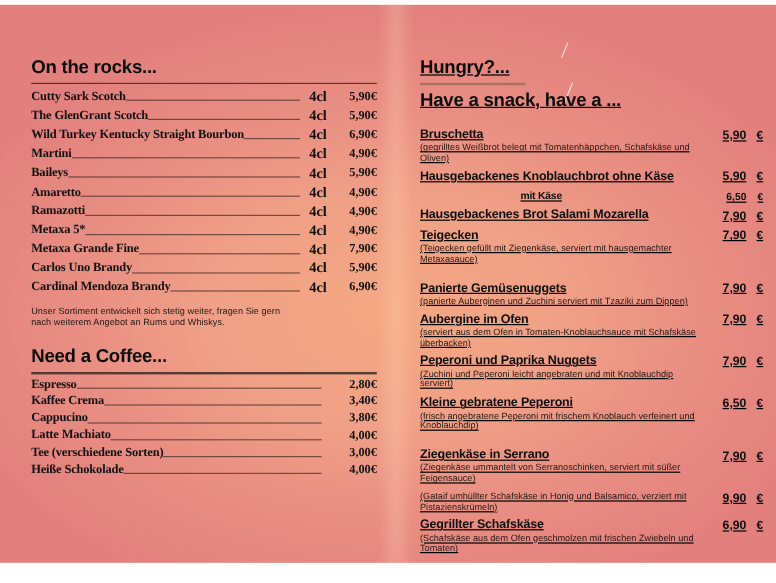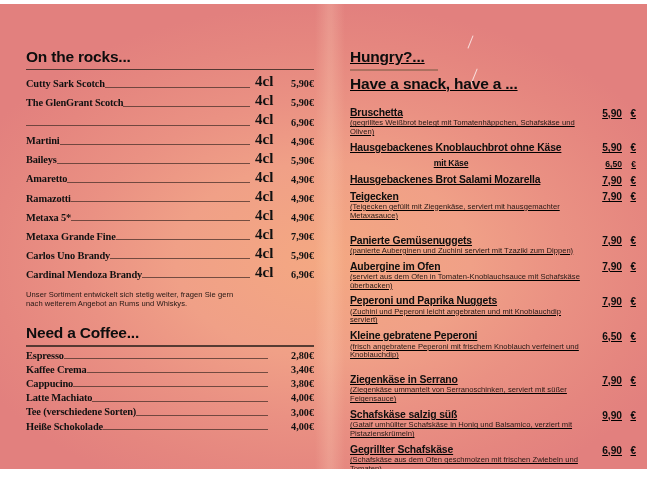--- a/index.html
+++ b/index.html
@@ -40,21 +40,21 @@
   .drink-row{
     display:flex;align-items:flex-end;
     font-weight:bold;font-size:10.4px;color:#111;
     line-height:1.05;margin-bottom:3.3px;white-space:nowrap;font-family:Liberation Serif, serif;
   }
   .drink-name{flex:0 0 auto;letter-spacing:-.15px;}
   .dots{
     flex:1 1 auto;margin:0 1px 2.5px 0;height:1px;
     background:#4a3029;opacity:.75;min-width:6px;
   }
-  .unit{flex:0 0 20px;text-align:left;font-size:15px;margin-left:4px;}
+  .unit{flex:0 0 20px;text-align:center;font-size:12px;margin-left:4px;}
   .price{flex:0 0 34px;text-align:right;font-size:10.2px;margin-left:5px;}
   .price-noeur{flex:0 0 40px;text-align:right;font-size:10.2px;margin-left:5px;}
 
   .note{
     font-size:7.6px;line-height:1.22;color:#241713;font-weight:500;
     margin-top:9px;width:215px;letter-spacing:.05px;
   }
 
   
   .food-row{display:flex;align-items:flex-start;margin-bottom:5px;}
@@ -100,20 +100,21 @@
           <span class="unit">4cl</span>
           <span class="price">5,90€</span>
         </div>
         <div class="drink-row">
           <span class="drink-name">The GlenGrant Scotch</span>
           <span class="dots"></span>
           <span class="unit">4cl</span>
           <span class="price">5,90€</span>
         </div>
         <div class="drink-row">
+          <span class="drink-name">Wild Turkey Kentucky Straight Bourbon</span>
           <span class="dots"></span>
           <span class="unit">4cl</span>
           <span class="price">6,90€</span>
         </div>
         <div class="drink-row">
           <span class="drink-name">Martini</span>
           <span class="dots"></span>
           <span class="unit">4cl</span>
           <span class="price">4,90€</span>
         </div>
@@ -285,21 +286,20 @@
         <div class="food-row">
           <div class="food-text">
             <div class="food-name">Ziegenkäse in Serrano</div>
             <div class="food-desc">(Ziegenkäse ummantelt von Serranoschinken, serviert mit süßer Feigensauce)</div>
           </div>
           <div class="food-price">7,90</div>
           <div class="food-cur">€</div>
         </div>
         <div class="food-row">
           <div class="food-text">
-            <div class="food-name">Schafskäse salzig süß</div>
             <div class="food-desc">(Gataif umhüllter Schafskäse in Honig und Balsamico, verziert mit Pistazienskrümeln)</div>
           </div>
           <div class="food-price">9,90</div>
           <div class="food-cur">€</div>
         </div>
         <div class="food-row">
           <div class="food-text">
             <div class="food-name">Gegrillter Schafskäse</div>
             <div class="food-desc">(Schafskäse aus dem Ofen geschmolzen mit frischen Zwiebeln und Tomaten)</div>
           </div>

